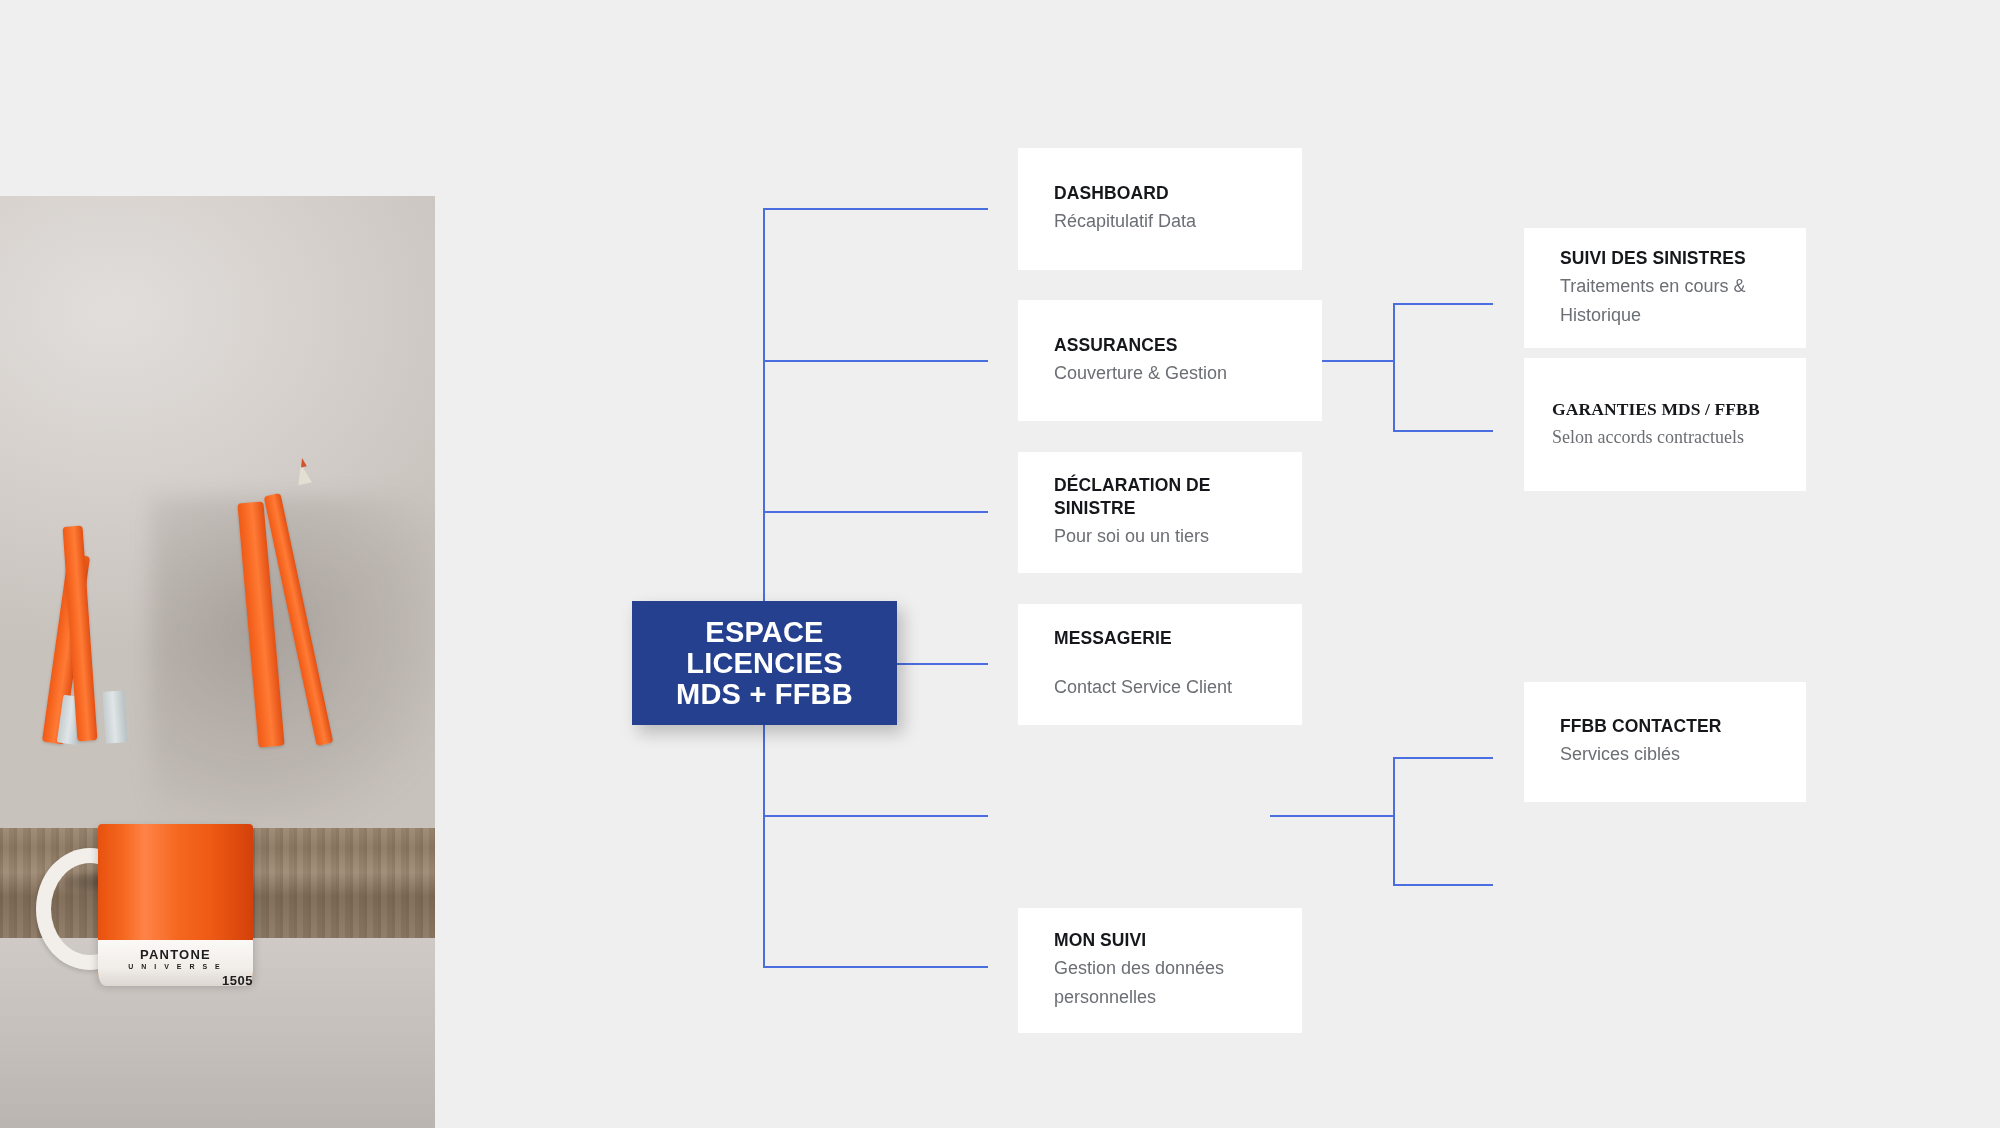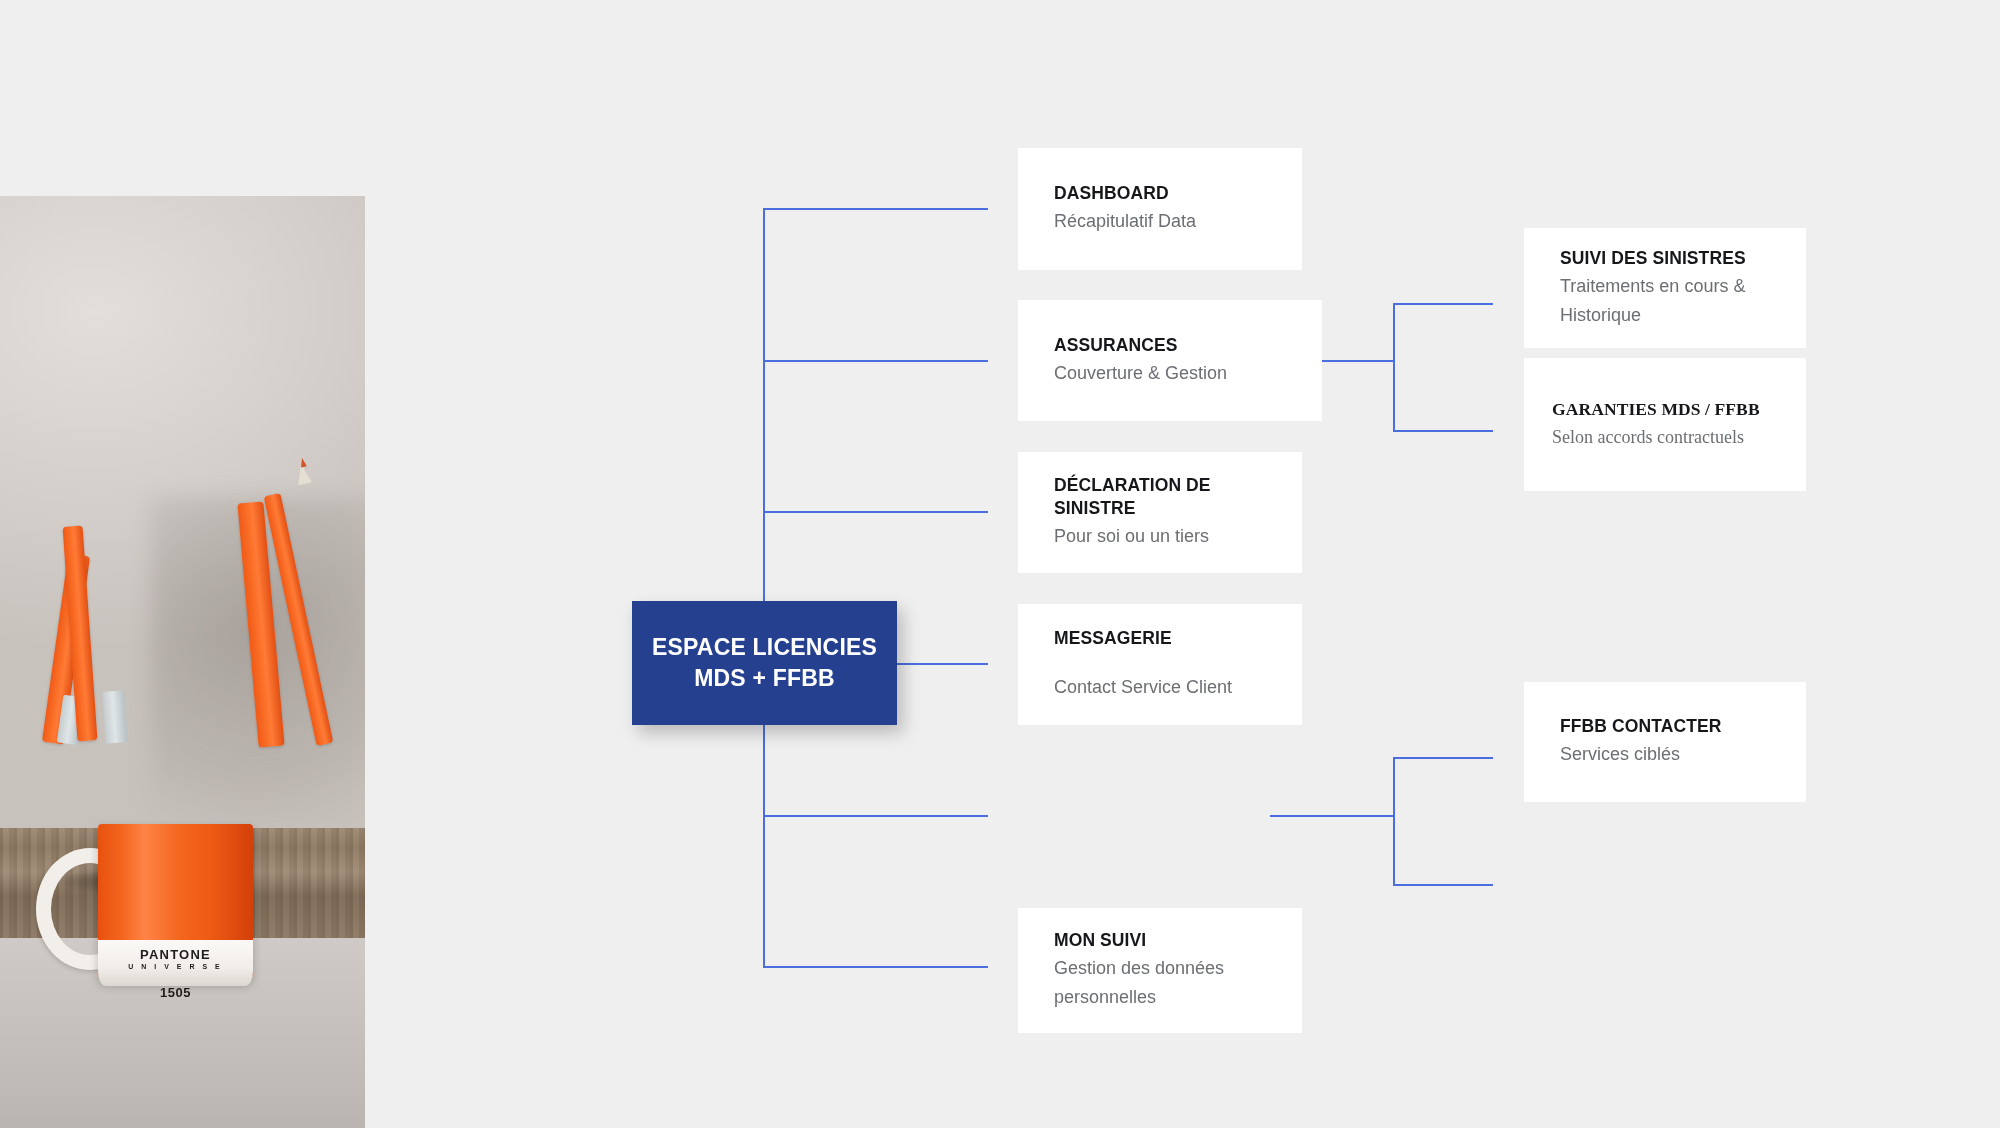--- a/index.html
+++ b/index.html
@@ -29,21 +29,21 @@
     width: 2000px;
     height: 1128px;
     background: #efefef;
   }
 
   
   .photo {
     position: absolute;
     left: 0;
     top: 196px;
-    width: 365px;
+    width: 435px;
     height: 932px;
     overflow: hidden;
     background: #cfc9c4;
   }
   .photo-wall {
     position: absolute;
     left: 0; top: 0;
     width: 100%;
     height: 640px;
     background:
@@ -164,21 +164,22 @@
     font-size: 7px;
     font-weight: 600;
     letter-spacing: 3px;
     line-height: 10px;
   }
   .mug-label .code {
     font-size: 13px;
     font-weight: 700;
     letter-spacing: 0.5px;
     line-height: 18px;
-    margin-top: 12px;
+    margin-top: 0;
+    text-align: right;
   }
 
   
   .line-h, .line-v {
     position: absolute;
     background: #4a6ee0;
   }
   .line-h { height: 1.6px; }
   .line-v { width: 1.6px; }
 
@@ -192,21 +193,21 @@
     background: #25408f;
     color: #ffffff;
     display: flex;
     align-items: center;
     justify-content: center;
     text-align: center;
     box-shadow: 6px 8px 16px rgba(0,0,0,0.22);
     z-index: 5;
   }
   .root-node-text {
-    font-size: 23px;
+    font-size: 29px;
     font-weight: 700;
     line-height: 31px;
     letter-spacing: 0.2px;
     white-space: pre-line;
   }
 
   
   .card {
     position: absolute;
     background: #ffffff;

